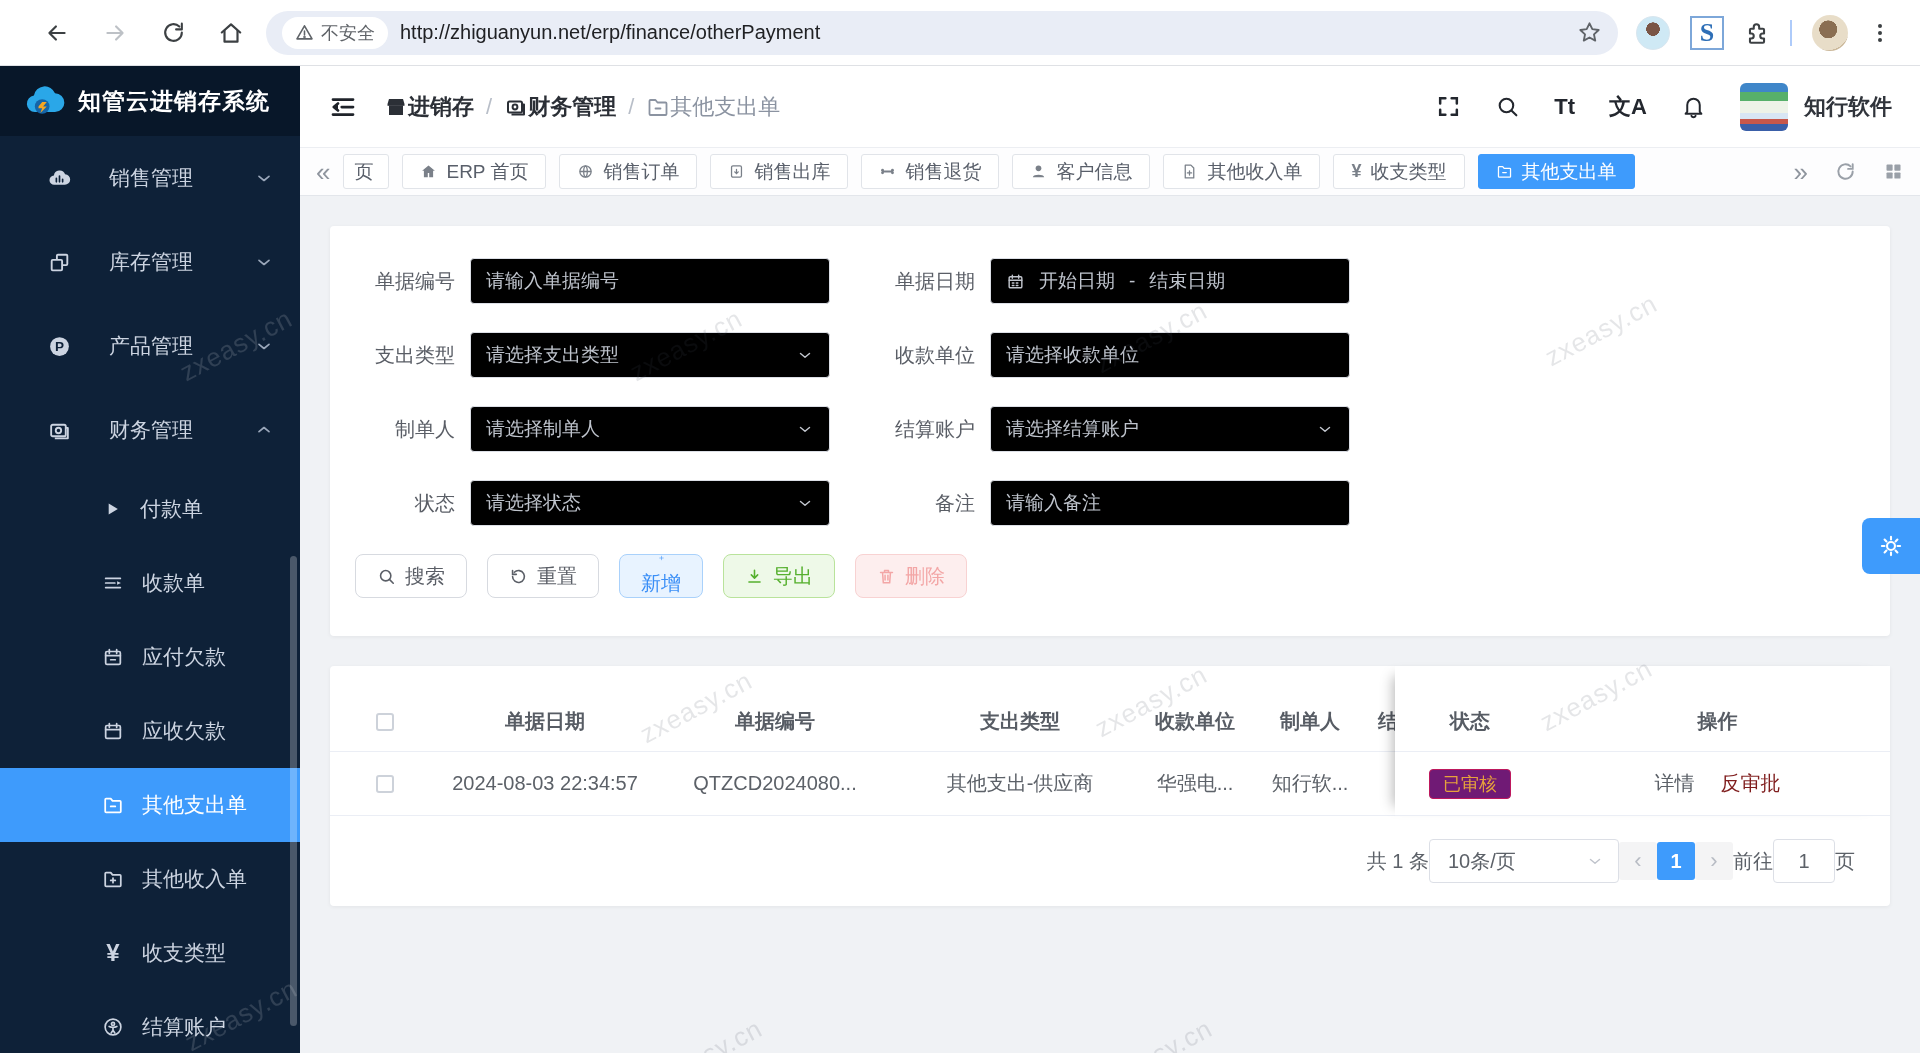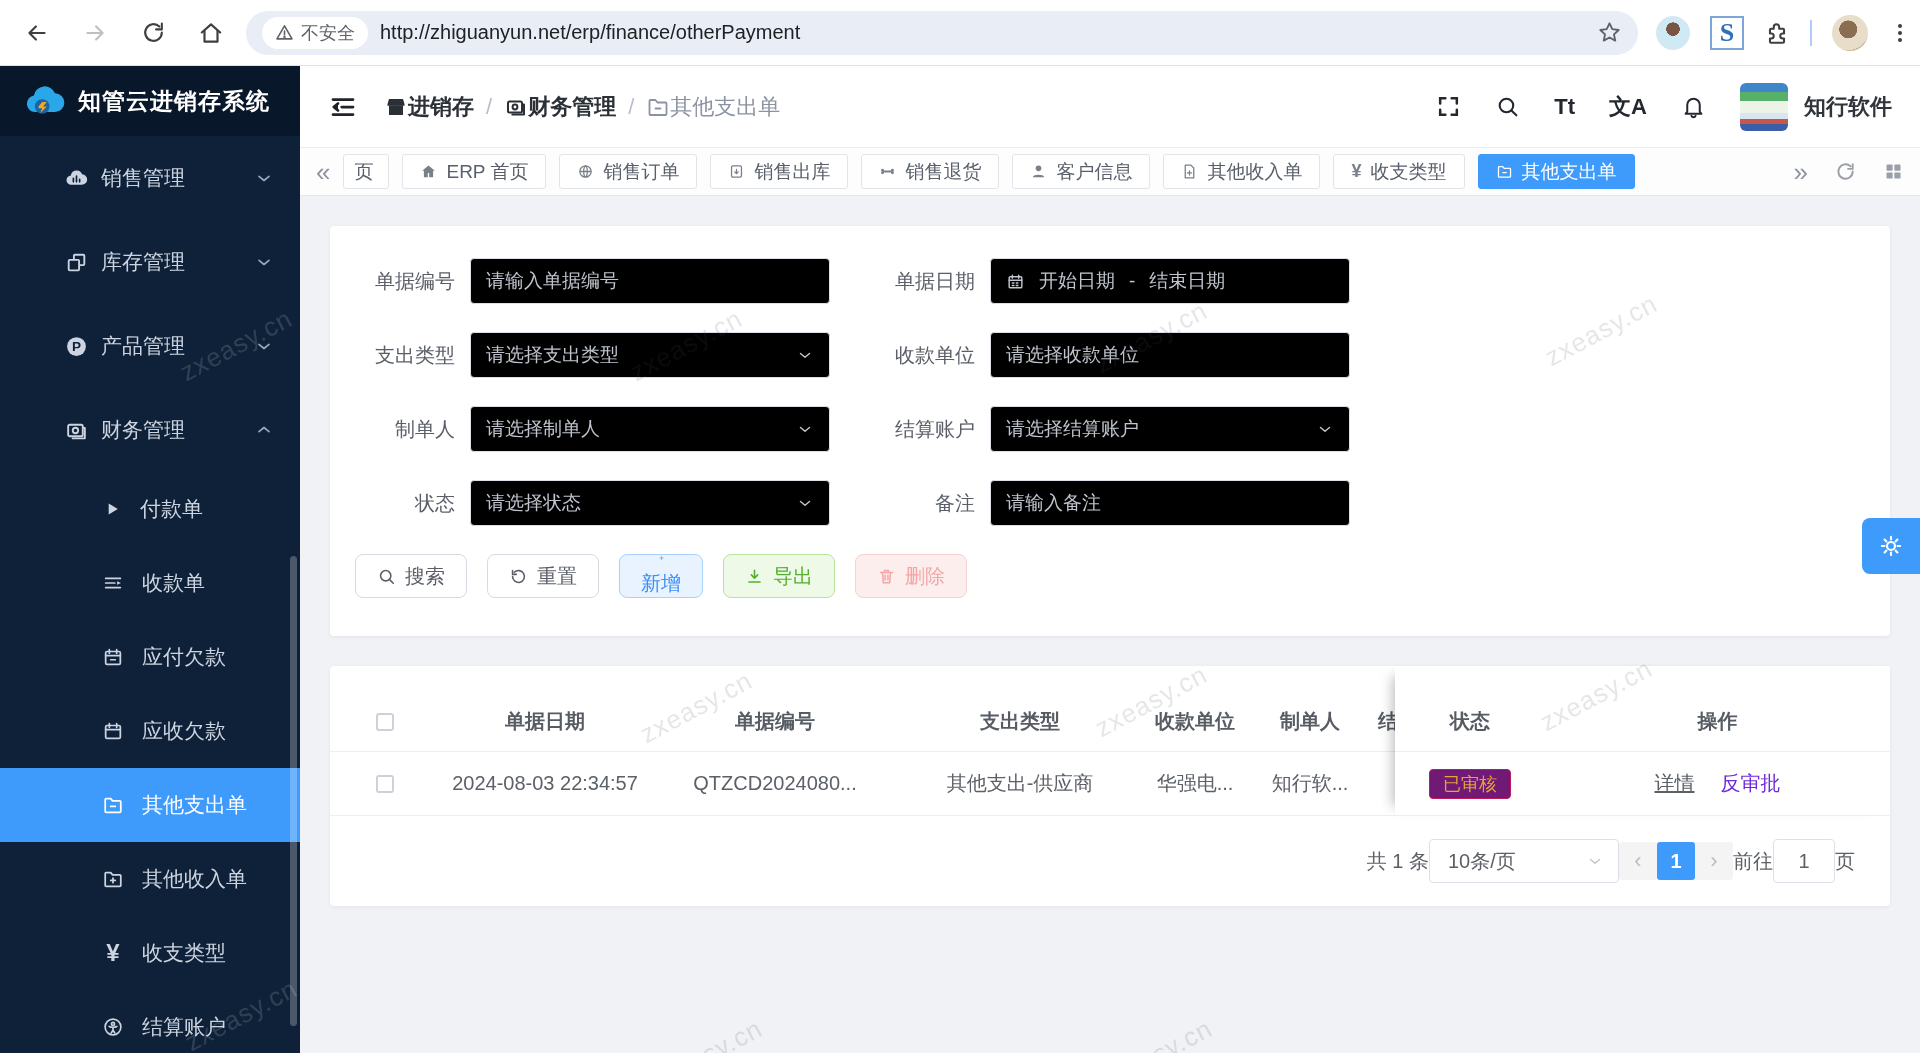--- a/index.html
+++ b/index.html
@@ -3,21 +3,21 @@
 <meta charset="utf-8">
 <style>
   * { margin:0; padding:0; box-sizing:border-box; }
   html,body { width:1920px; height:1053px; overflow:hidden;
     font-family:"Liberation Sans","DejaVu Sans",sans-serif; background:#fff; }
   svg { display:block; }
   .page { position:relative; width:1920px; height:1053px; }
 
   
   .chrome { position:absolute; top:0; left:0; right:0; height:66px; background:#fff;
-    border-bottom:1px solid #dfe1e5; display:flex; align-items:center; padding:0 8px; z-index:60; }
+    border-bottom:1px solid #dfe1e5; display:flex; align-items:center; padding:0 28px; z-index:60; }
   .chrome .navic { width:58px; display:flex; justify-content:center; color:#3c4043; }
   .chrome .navic.disabled { color:#bdc1c6; }
   .urlbar { flex:1; height:44px; background:#e9edf6; border-radius:22px; margin:0 14px 0 6px;
     display:flex; align-items:center; padding:0 16px; }
   .sec-chip { background:#fff; border-radius:16px; height:32px; display:flex; align-items:center;
     gap:7px; padding:0 13px; color:#5f6368; font-size:18px; margin-right:12px; }
   .url-text { font-size:20px; color:#202124; flex:1; }
   .chrome-right { display:flex; align-items:center; gap:20px; margin-left:4px; }
   .ext-avatar { width:34px; height:34px; border-radius:50%; background:radial-gradient(circle at 50% 38%,#7a5546 0 26%,#cfe9f5 27%); border:1px solid #d8e6ef; }
   .s-icon { width:34px; height:34px; background:#fff; border:2px solid #7da7d9; color:#2e6fb7;
@@ -26,21 +26,21 @@
   .prof-avatar { width:36px; height:36px; border-radius:50%;
     background:radial-gradient(circle at 45% 40%,#8a6e52 0 30%,#e8ddc8 31% 70%,#cbb89a 71%); }
 
   
   .app { position:absolute; top:66px; left:0; right:0; bottom:0; display:flex; }
 
   
   .sidebar { width:300px; background:#0e2138; color:#ccd4e1; flex:none; position:relative; overflow:hidden; }
   .logo { height:70px; background:#081729; display:flex; align-items:center; padding-left:22px; gap:12px; }
   .logo-title { color:#fff; font-size:23px; font-weight:bold; letter-spacing:1px; }
-  .side-item { height:84px; display:flex; align-items:center; padding:0 26px 0 64px; gap:12px; font-size:21px; cursor:pointer; }
+  .side-item { height:84px; display:flex; align-items:center; padding:0 26px 0 47px; gap:37px; font-size:21px; cursor:pointer; }
   .side-sub { height:74px; display:flex; align-items:center; padding:0 26px 0 102px; gap:18px; font-size:21px; cursor:pointer; }
   .side-sub.active { background:#3e9bfc; color:#fff; }
   .side-item .chev { margin-left:auto; color:#9aa7ba; }
   .side-scrollbar { position:absolute; right:3px; top:490px; width:7px; height:470px; border-radius:4px; background:rgba(255,255,255,.25); }
 
   
   .main { flex:1; display:flex; flex-direction:column; background:#f0f2f5; min-width:0; }
   .app-header { height:82px; background:#fff; display:flex; align-items:center; padding:0 28px; border-bottom:1px solid #eceef2; }
   .crumb { display:flex; align-items:center; gap:12px; margin-left:26px; }
   .crumb-item { display:flex; align-items:center; gap:0; font-size:22px; font-weight:bold; color:#2b2f36; }
@@ -99,22 +99,22 @@
   .c-hidden { flex:1; padding-left:8px; text-align:left; white-space:nowrap; overflow:hidden; }
   .checkbox { width:18px; height:18px; border:2px solid #cdd2da; border-radius:3px; background:#fff; }
   .pinned { position:absolute; top:0; right:0; width:495px; height:150px; background:#fff;
     box-shadow:-12px 0 12px -10px rgba(0,0,0,.28); display:flex; flex-direction:column; padding-top:26px; }
   .pinned .prow { display:flex; align-items:center; height:60px; border-bottom:1px solid #ebeef5; font-size:20px; }
   .pinned .prow.data { height:64px; }
   .p-status { width:150px; display:flex; justify-content:center; font-weight:bold; color:#575c64; }
   .p-action { flex:1; display:flex; justify-content:center; gap:26px; font-weight:bold; color:#575c64; }
   .badge { background:#701a75; border:1px solid #be185d; color:#e6a23c; font-size:18px; font-weight:normal;
     border-radius:4px; padding:5px 13px; line-height:1;text-align:right; }
-  .link-detail { color:#5c6168; font-weight:normal; cursor:pointer;text-decoration:underline; }
-  .link-danger { color:#6d28d9; font-weight:normal; cursor:pointer; }
+  .link-detail { color:#5c6168; font-weight:normal; cursor:pointer; }
+  .link-danger { color:#7f1d1d; font-weight:normal; cursor:pointer; }
 
   .pager { position:absolute; left:0; right:0; bottom:0; height:90px; display:flex; align-items:center;
     justify-content:flex-end; padding-right:35px; gap:0; font-size:20px; color:#5c6168; }
   .size-select { width:190px; height:44px; border:1px solid #dcdfe6; border-radius:4px; display:flex;
     align-items:center; padding:0 14px 0 18px; color:#5c6168; }
   .size-select .chev-dn { margin-left:auto; color:#c0c4cc; }
   .pg-btn { width:38px; height:38px; border-radius:3px; background:#f4f4f5; color:#b8bcc4;
     display:flex; align-items:center; justify-content:center; font-size:22px; cursor:pointer; }
   .pg-cur { width:38px; height:38px; border-radius:3px; background:#3e9bfc; color:#fff;
     display:flex; align-items:center; justify-content:center; font-size:20px; font-weight:bold; }

